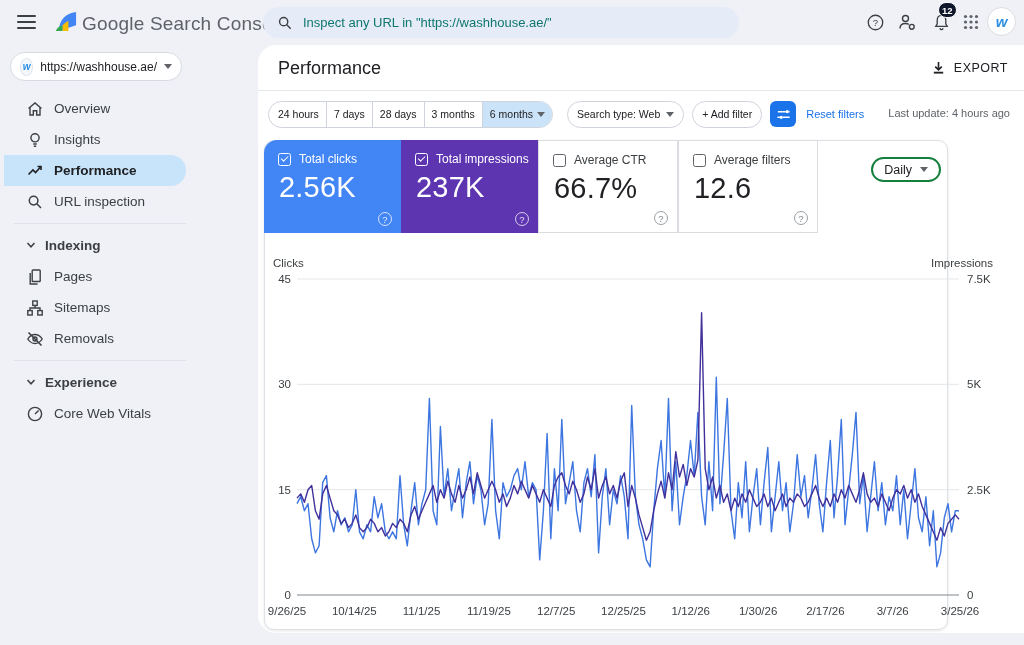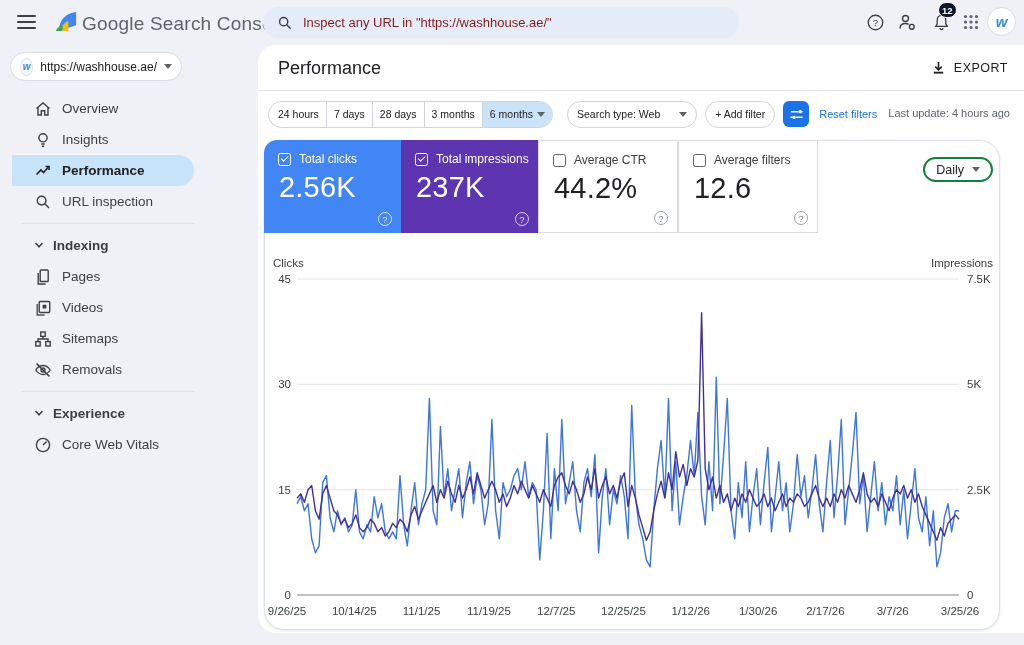--- a/index.html
+++ b/index.html
@@ -5,52 +5,52 @@
 *{box-sizing:border-box;margin:0;padding:0}
 html,body{width:1024px;height:645px;overflow:hidden}
 body{background:#eff1f7;font-family:"Liberation Sans",sans-serif;color:#202124;position:relative}
 
 .topbar{position:absolute;top:0;left:0;right:0;height:45px}
 .hamburger{position:absolute;left:17px;top:14px;width:19px;height:16px;display:flex;flex-direction:column;justify-content:space-between;padding:1px 0;cursor:pointer}
 .hamburger span{display:block;height:2px;background:#3c4043;border-radius:1px}
 .logo{position:absolute;left:53px;top:8px;width:25px;height:27px}
 .brand{position:absolute;left:82px;top:13px;font-size:19px;color:#5f6368;letter-spacing:.2px;white-space:nowrap}
 .searchbar{position:absolute;left:263px;top:7px;width:476px;height:31px;background:#e5ecf8;border-radius:16px;display:flex;align-items:center;padding:0 14px;gap:10px}
-.searchbar .q{font-size:13px;color:#7f1d1d;white-space:nowrap}
+.searchbar .q{font-size:13px;color:#0f766e;white-space:nowrap}
 .tb-ic{position:absolute;top:9px;width:26px;height:26px;display:flex;align-items:center;justify-content:center}
 .badge{position:absolute;top:-7px;left:10px;min-width:17px;height:16px;background:#0f172a;border-radius:9px;color:#fff;font-size:9.5px;font-weight:700;display:flex;align-items:center;justify-content:center;padding:0 3px;border:1px solid #fff}
 .avatar{position:absolute;right:8px;top:7px;width:29px;height:29px;border-radius:50%;background:#fff;border:1px solid #dadce0;display:flex;align-items:center;justify-content:center;font-weight:700;font-size:15px;color:#2f8fe0;font-style:italic}
 
 .propsel{position:absolute;left:10px;top:52px;width:172px;height:29px;border:1px solid #d6dae1;border-radius:15px;background:#fff;display:flex;align-items:center;padding:0 9px;gap:7px}
 .propsel .fav{width:18px;height:18px;border-radius:50%;background:#f4f8fd;border:1px solid #e0e5ec;display:flex;align-items:center;justify-content:center;font-size:10px;font-weight:700;color:#2f8fe0;font-style:italic}
 .propsel .url{font-size:12px;color:#202124;white-space:nowrap}
 .caret{width:0;height:0;border-left:4px solid transparent;border-right:4px solid transparent;border-top:5px solid #5f6368}
-.sidenav{position:absolute;left:12px;top:93px;width:250px}
+.sidenav{position:absolute;left:4px;top:93px;width:250px}
 .nav-item{height:31px;display:flex;align-items:center;padding-left:22px;gap:10px;font-size:13.5px;color:#3c4043;cursor:pointer;border-radius:0 16px 16px 0;margin-right:68px;white-space:nowrap}
 .nav-item .ic{width:18px;height:18px;flex:0 0 18px;display:flex;align-items:center;justify-content:center}
 .nav-item.sel{background:#c8e4fa;color:#202124;font-weight:700}
 .nav-div{height:1px;background:#dde1e8;margin:6px 0 6px 10px;width:172px}
 .nav-sec{height:31px;display:flex;align-items:center;padding-left:22px;gap:9px;font-size:13.5px;color:#3c4043;font-weight:700;cursor:pointer}
 
 .panel{position:absolute;left:258px;top:45px;width:766px;height:588px;background:#fff;border-radius:18px 0 0 18px}
 .ptitle{position:absolute;left:20px;top:13px;font-size:18px;font-weight:400;color:#202124}
 .export{position:absolute;right:16px;top:15px;display:flex;align-items:center;gap:8px;font-size:12.5px;font-weight:400;color:#202124;letter-spacing:.5px;cursor:pointer}
 .hdiv{position:absolute;left:0;right:0;top:45px;height:1px;background:#e3e6eb}
 
 .chips{position:absolute;left:10px;top:55px;right:10px;height:28px;display:flex;align-items:center}
 .seg{display:flex;height:27px;border:1px solid #cfd4dc;border-radius:15px;overflow:hidden;background:#fff}
 .seg .s{display:flex;align-items:center;padding:0 7px;font-size:10.5px;color:#202124;border-left:1px solid #cfd4dc;cursor:pointer;gap:4px;white-space:nowrap}
 .seg .s:first-child{border-left:none;padding-left:9px}
 .seg .s.on{background:#cbe3f8}
-.chip{display:flex;align-items:center;height:27px;border:1px solid #cfd4dc;border-radius:15px;padding:0 9px;font-size:10.5px;gap:19px;background:#fff;cursor:pointer;white-space:nowrap}
+.chip{display:flex;align-items:center;height:27px;border:1px solid #cfd4dc;border-radius:15px;padding:0 9px;font-size:10.5px;gap:6px;background:#fff;cursor:pointer;white-space:nowrap}
 .filterbtn{width:26px;height:26px;border-radius:6px;background:#1a73e8;display:flex;align-items:center;justify-content:center;cursor:pointer;flex:0 0 26px}
 .reset{font-size:11px;color:#1a73e8;font-weight:400;cursor:pointer;white-space:nowrap}
 .lastupd{position:absolute;right:14px;top:62px;font-size:11px;color:#5f6368;white-space:nowrap}
 
-.card{position:absolute;left:6px;top:95px;width:736px;height:490px;background:#fff;border:1px solid #dde0e5;border-radius:20px;box-shadow:0 1px 3px rgba(60,64,67,.12)}
+.card{position:absolute;left:6px;top:95px;width:684px;height:490px;background:#fff;border:1px solid #dde0e5;border-radius:10px;box-shadow:0 1px 3px rgba(60,64,67,.12)}
 .tiles{position:absolute;left:-1px;top:-1px;height:93px;display:flex}
 .tile{width:137px;height:93px;position:relative;padding:12px 14px;cursor:pointer}
 .tile.c0{border-radius:13px 0 0 0}
 .tile.white{background:#fff;border:1px solid #dadce0;width:140px}
 .tile .row{display:flex;align-items:center;gap:8px}
 .tile .cb{width:13px;height:13px;border-radius:2.5px;flex:0 0 13px;position:relative}
 .tile.colored .cb{border:1.5px solid #fff}
 .tile.white .cb{border:1.5px solid #5f6368}
 .tile .cb .tick{position:absolute;left:1.5px;top:2px;width:7px;height:3.5px;border-left:1.8px solid #fff;border-bottom:1.8px solid #fff;transform:rotate(-45deg)}
 .tile .lbl{font-size:12px;white-space:nowrap}
@@ -178,30 +178,20 @@
         <svg width="18" height="18" viewBox="0 0 18 18" fill="none" stroke="#3c4043" stroke-width="1.4">
           <path d="M4.2 5 L4.2 16 L11.5 16"></path>
           <rect x="6.2" y="2" width="8" height="11.5" rx="0.8"></rect>
         </svg>
       </span>
       <span>Pages</span>
     </div>
     <div class="nav-item">
       <span class="ic">
         <svg width="18" height="18" viewBox="0 0 18 18" fill="none" stroke="#3c4043" stroke-width="1.4">
-          <path d="M3.2 5 L3.2 16 L10.5 16" opacity=".9"></path>
-          <rect x="5.2" y="2.5" width="10.5" height="11" rx="1"></rect>
-          <rect x="8.6" y="5.8" width="3.8" height="3.8" fill="#3c4043" stroke="none" rx="0.6"></rect>
-        </svg>
-      </span>
-      <span>Videos</span>
-    </div>
-    <div class="nav-item">
-      <span class="ic">
-        <svg width="18" height="18" viewBox="0 0 18 18" fill="none" stroke="#3c4043" stroke-width="1.4">
           <rect x="6.8" y="2" width="4.4" height="4.4"></rect>
           <rect x="1.8" y="11.6" width="4.4" height="4.4"></rect>
           <rect x="11.8" y="11.6" width="4.4" height="4.4"></rect>
           <path d="M9 6.4 L9 9 M9 9 L4 9 L4 11.6 M9 9 L14 9 L14 11.6"></path>
         </svg>
       </span>
       <span>Sitemaps</span>
     </div>
     <div class="nav-item">
       <span class="ic">
@@ -300,21 +290,21 @@
             <span class="lbl">Total impressions</span>
           </div>
           <div class="val">237K</div>
           <div class="help">?</div>
         </div>
         <div class="tile white">
           <div class="row">
             <span class="cb"></span>
             <span class="lbl">Average CTR</span>
           </div>
-          <div class="val">44.2%</div>
+          <div class="val">66.7%</div>
           <div class="help">?</div>
         </div>
         <div class="tile white">
           <div class="row">
             <span class="cb"></span>
             <span class="lbl">Average filters</span>
           </div>
           <div class="val">12.6</div>
           <div class="help">?</div>
         </div>

